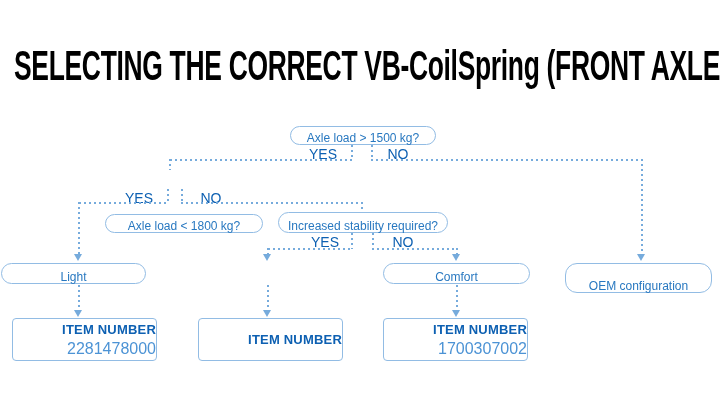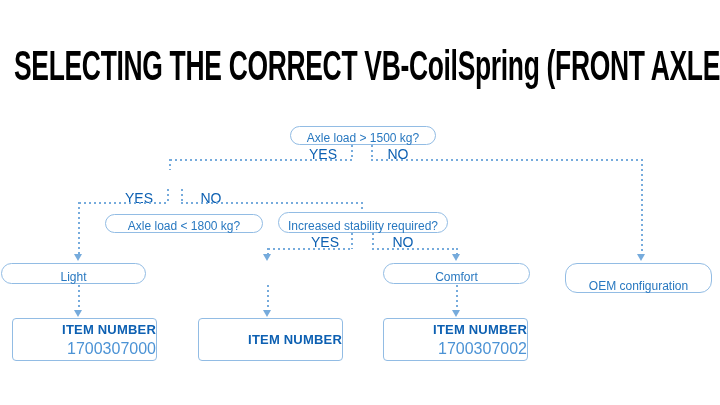--- a/index.html
+++ b/index.html
@@ -92,21 +92,21 @@
 
   <div class="vline" style="left:78px;top:285px;height:25px;"></div>
   <div class="arrow" style="left:74px;top:310px;"></div>
   <div class="vline" style="left:267px;top:285px;height:25px;"></div>
   <div class="arrow" style="left:263px;top:310px;"></div>
   <div class="vline" style="left:456px;top:285px;height:25px;"></div>
   <div class="arrow" style="left:452px;top:310px;"></div>
 
   <div class="item-box" style="left:12px;top:318px;width:145px;height:43px;">
     <div class="item-label">ITEM NUMBER</div>
-    <div class="item-number">1700307000</div>
+    <div class="item-number">2281478000</div>
   </div>
   <div class="item-box" style="left:198px;top:318px;width:145px;height:43px;">
     <div class="item-label">ITEM NUMBER</div>
   </div>
   <div class="item-box" style="left:383px;top:318px;width:145px;height:43px;">
     <div class="item-label">ITEM NUMBER</div>
     <div class="item-number">1700307002</div>
   </div>
 
 </div>

